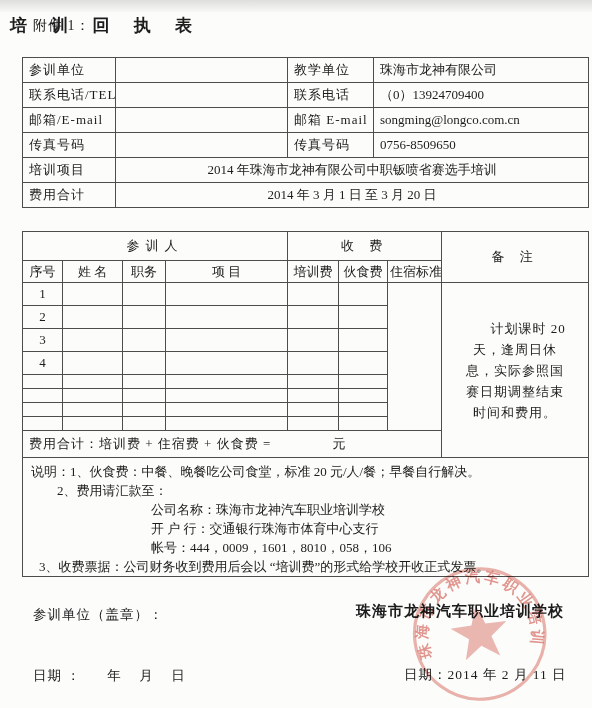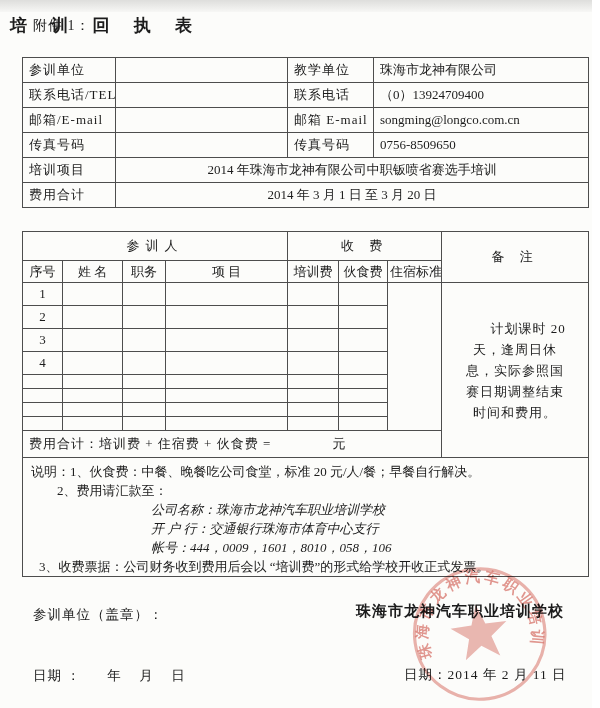--- a/index.html
+++ b/index.html
@@ -31,21 +31,21 @@
   .pt-table tr.total td{height:26px;}
   .pt-table td.num{text-align:center;}
   .remark-cell{vertical-align:middle;white-space:normal;padding:4px 9px;}
   .remark-cell p{margin:12px;font-size:13px;line-height:21px;text-indent:2em;
     letter-spacing:1px;text-align:center;}
   .total-label{letter-spacing:1px;}
   .total-unit{margin-left:58px;letter-spacing:1px;}
   .notes-cell{vertical-align:top;white-space:normal;padding:4px 8px 0 8px;}
   .notes-cell div{font-size:13px;line-height:19px;white-space:nowrap;}
   .n-ind1{padding-left:26px;}
-  .n-ind2{padding-left:120px;font-style:italic;}
+  .n-ind2{padding-left:120px;}
   .n-ind3{padding-left:8px;}
   
   .f-item{position:absolute;font-size:13.5px;letter-spacing:1px;white-space:pre;}
   .sign-label{left:33px;top:606px;}
   .date-left{left:33px;top:667px;}
   .org-name{left:356px;top:602px;font-size:15px;font-weight:600;}
   .date-right{left:404px;top:666px;}
   
   .seal{position:absolute;left:401px;top:557px;width:158px;height:158px;
     transform:rotate(-8deg);opacity:0.72;mix-blend-mode:multiply;pointer-events:none;}

